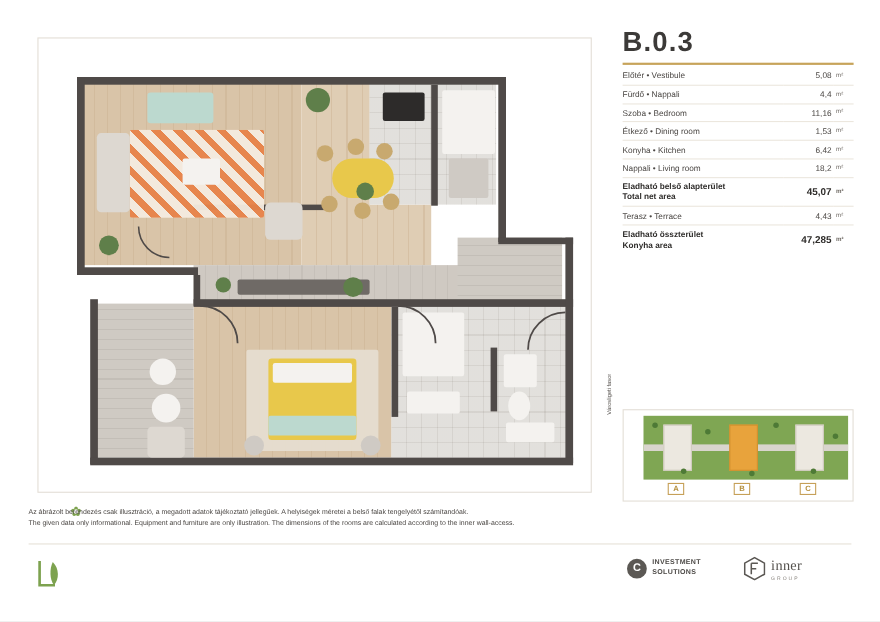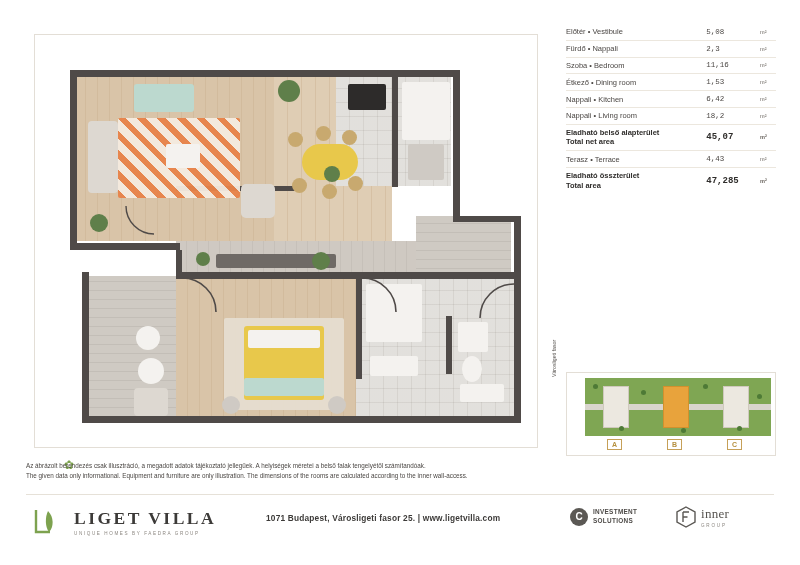--- a/index.html
+++ b/index.html
@@ -138,23 +138,23 @@
     border-collapse: collapse;
     font-size: 7.5px;
     color: #4b4744;
   }
   table.areas td {
     padding: 3.4px 0 3.4px 0;
     border-bottom: 1px solid #ece7de;
     vertical-align: middle;
   }
   table.areas td.val {
+    text-align: right;
     white-space: nowrap;
     padding-right: 2px;
-    font-family: Liberation Mono, monospace;
   }
   table.areas td.unit {
     width: 16px;
     text-align: left;
     font-size: 5.6px;
     color: #6d6862;
     padding-left: 2px;
   }
   tr.total td {
     font-weight: bold;
@@ -421,45 +421,46 @@
 
     <div class="leaf">✿</div>
   </div>
 
   <div class="note">
     <div>Az ábrázolt berendezés csak illusztráció, a megadott adatok tájékoztató jellegűek. A helyiségek méretei a belső falak tengelyétől számítandóak.</div>
     <div>The given data only informational. Equipment and furniture are only illustration. The dimensions of the rooms are calculated according to the inner wall-access.</div>
   </div>
 
   <div class="right">
+    <div class="plan-code">B.0.3</div>
 
     <table class="areas">
       <tbody>
         <tr>
           <td>Előtér • Vestibule</td>
           <td class="val">5,08</td>
           <td class="unit">m²</td>
         </tr>
         <tr>
           <td>Fürdő • Nappali</td>
-          <td class="val">2,3</td>
+          <td class="val">4,4</td>
           <td class="unit">m²</td>
         </tr>
         <tr>
           <td>Szoba • Bedroom</td>
           <td class="val">11,16</td>
           <td class="unit">m²</td>
         </tr>
         <tr>
           <td>Étkező • Dining room</td>
           <td class="val">1,53</td>
           <td class="unit">m²</td>
         </tr>
         <tr>
-          <td>Nappali • Kitchen</td>
+          <td>Konyha • Kitchen</td>
           <td class="val">6,42</td>
           <td class="unit">m²</td>
         </tr>
         <tr>
           <td>Nappali • Living room</td>
           <td class="val">18,2</td>
           <td class="unit">m²</td>
         </tr>
         <tr class="total">
           <td>
@@ -470,21 +471,21 @@
           <td class="unit">m²</td>
         </tr>
         <tr>
           <td>Terasz • Terrace</td>
           <td class="val">4,43</td>
           <td class="unit">m²</td>
         </tr>
         <tr class="total no-line">
           <td>
             <div class="sub2">Eladható összterület</div>
-            <div class="sub2">Total area</div>
+            <div class="sub2">Konyha area</div>
           </td>
           <td class="val">47,285</td>
           <td class="unit">m²</td>
         </tr>
       </tbody>
     </table>
   </div>
 
   <div class="sitemap">
     <div class="street-label">Városligeti fasor</div>
@@ -510,27 +511,22 @@
 
   <div class="footer-rule"></div>
 
   <div class="logo-block">
     <div class="logo-mark">
       <svg width="34" height="30" viewBox="0 0 34 30">
         <path d="M6 3 L6 25 L20 25" fill="none" stroke="#7da24f" stroke-width="2.4"></path>
         <path d="M18 4 C24 10 24 20 19 25 C15 20 15 10 18 4 Z" fill="#7da24f"></path>
       </svg>
     </div>
-    <div class="logo-text">
-      <div class="logo-name">LIGET VILLA</div>
-      <div class="logo-sub">UNIQUE HOMES BY FAEDRA GROUP</div>
-    </div>
-  </div>
-
-  <div class="addr">1071 Budapest, Városligeti fasor 25.  |  www.ligetvilla.com</div>
+  </div>
+
 
   <div class="partner1">
     <div class="p-badge">C</div>
     <div class="p-text1">
       <div>INVESTMENT</div>
       <div>SOLUTIONS</div>
     </div>
   </div>
 
   <div class="partner2">

